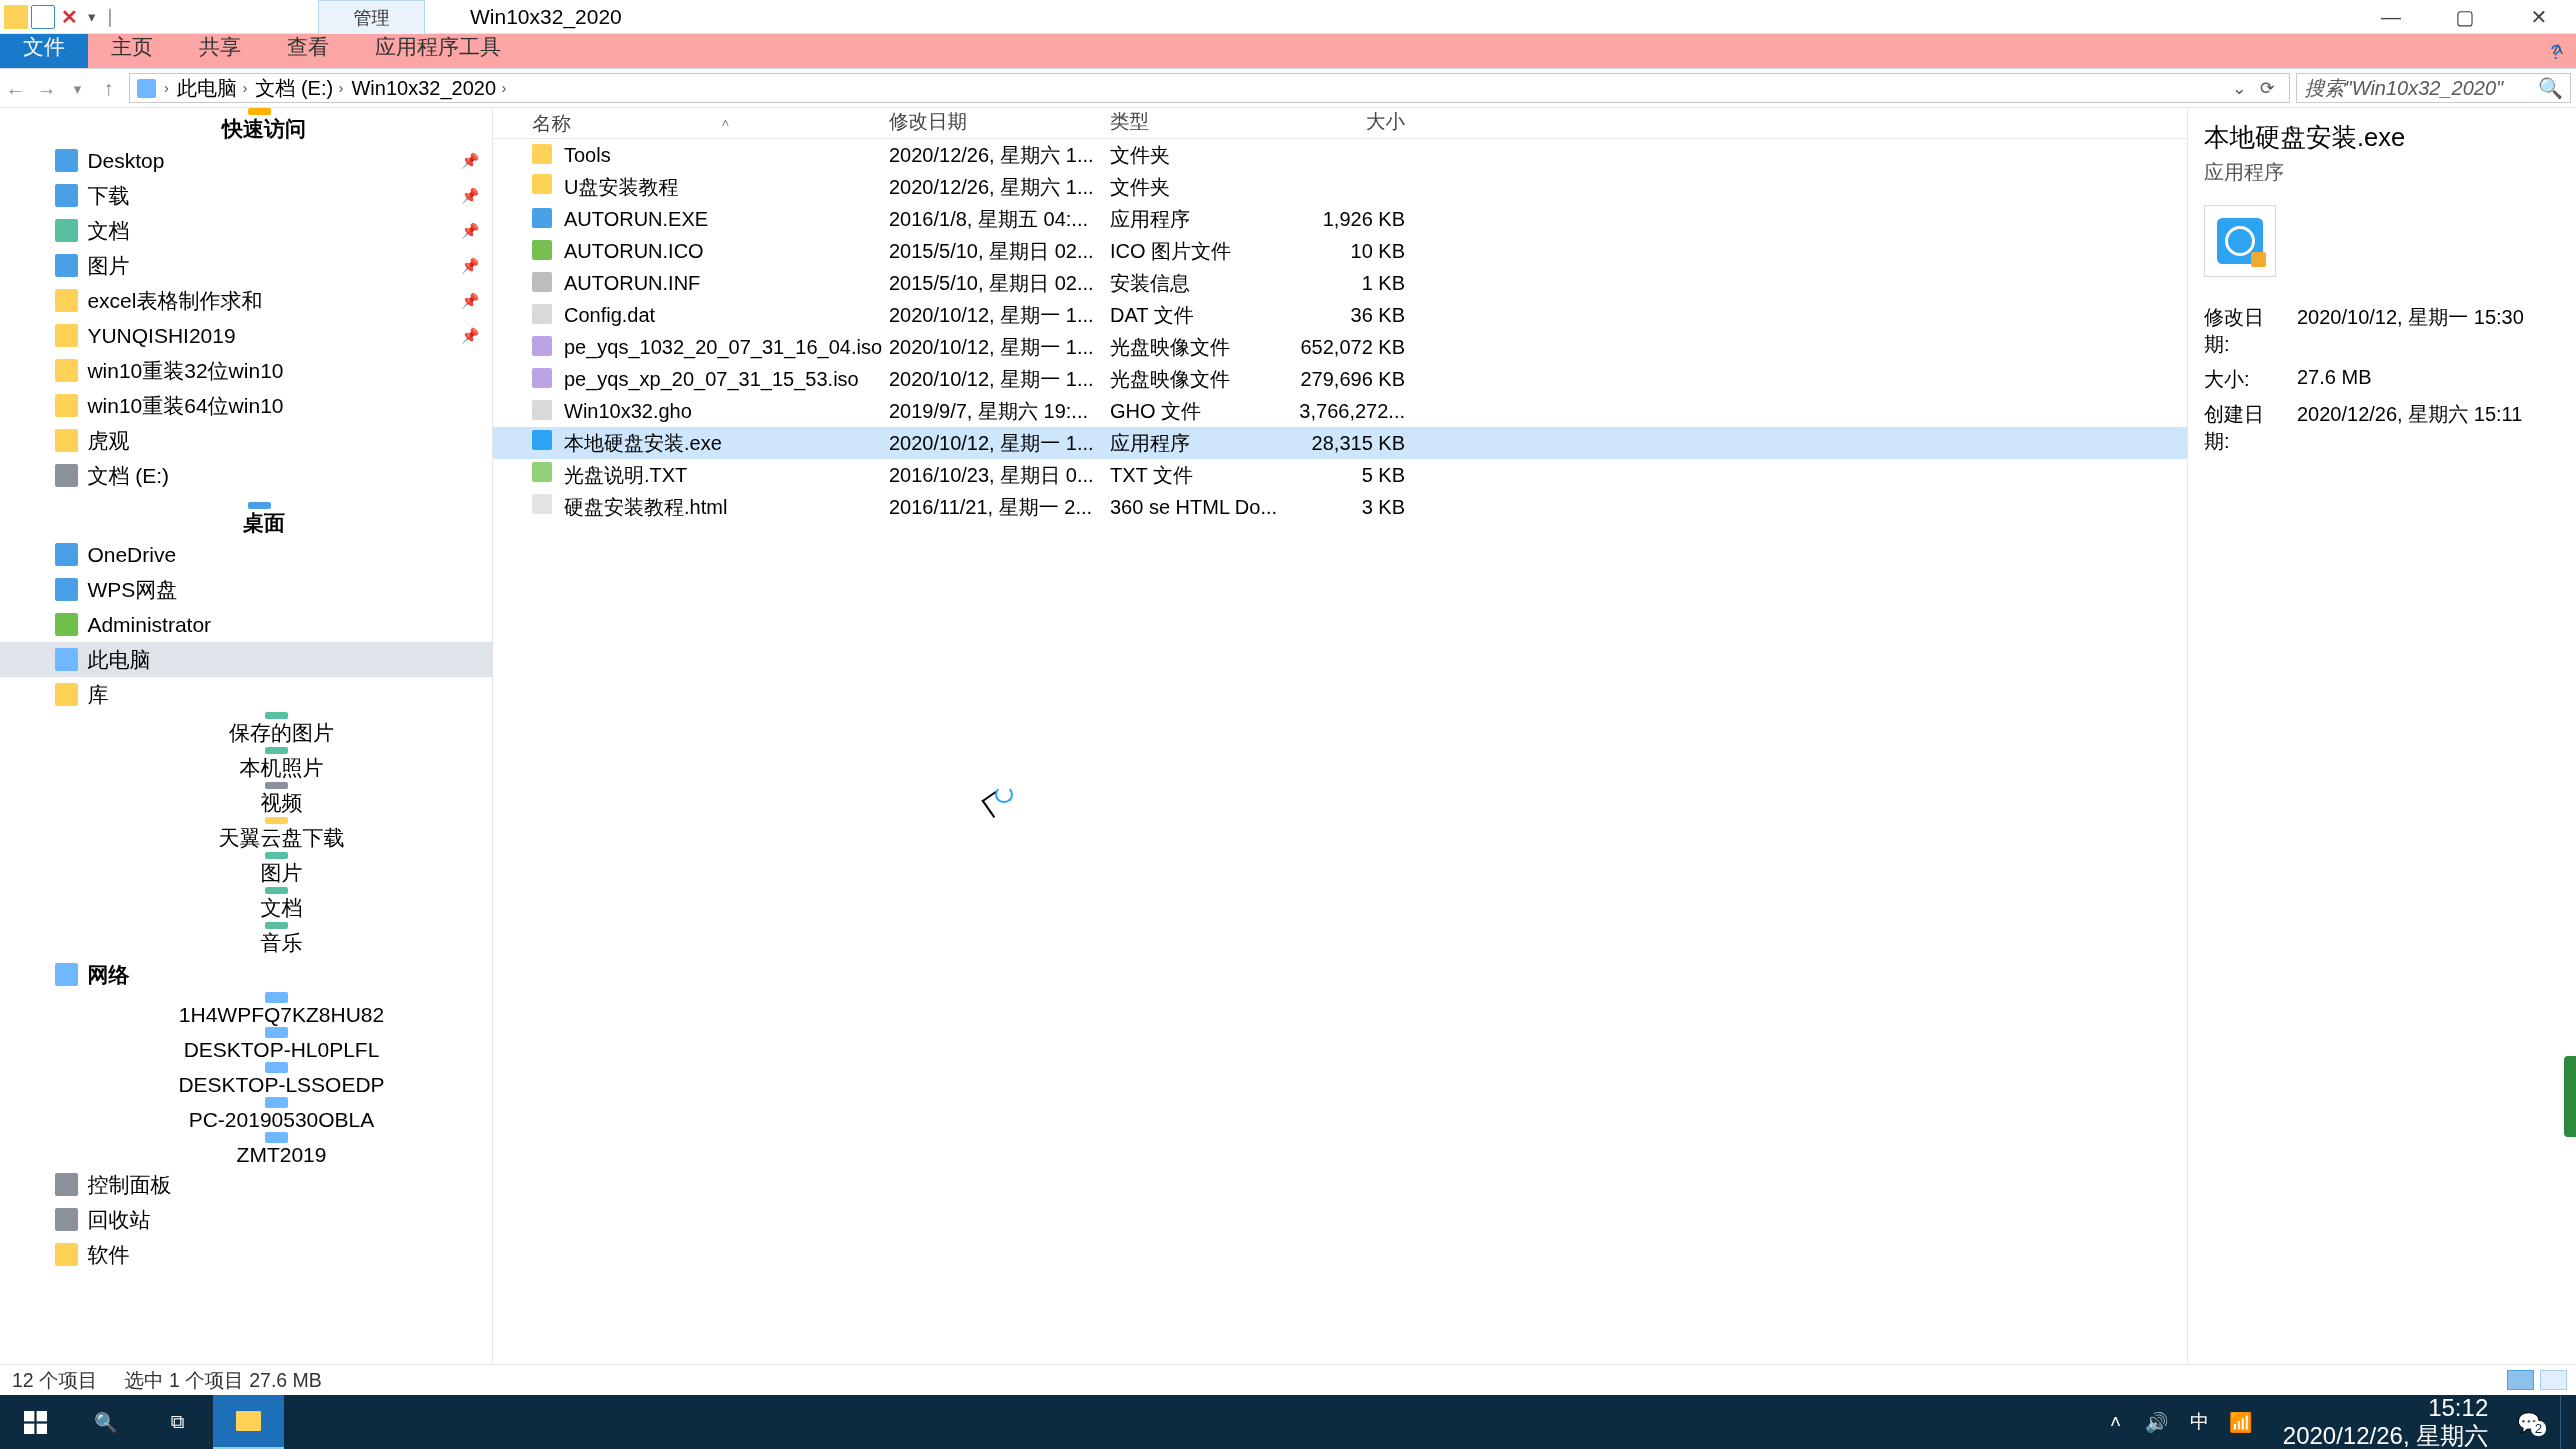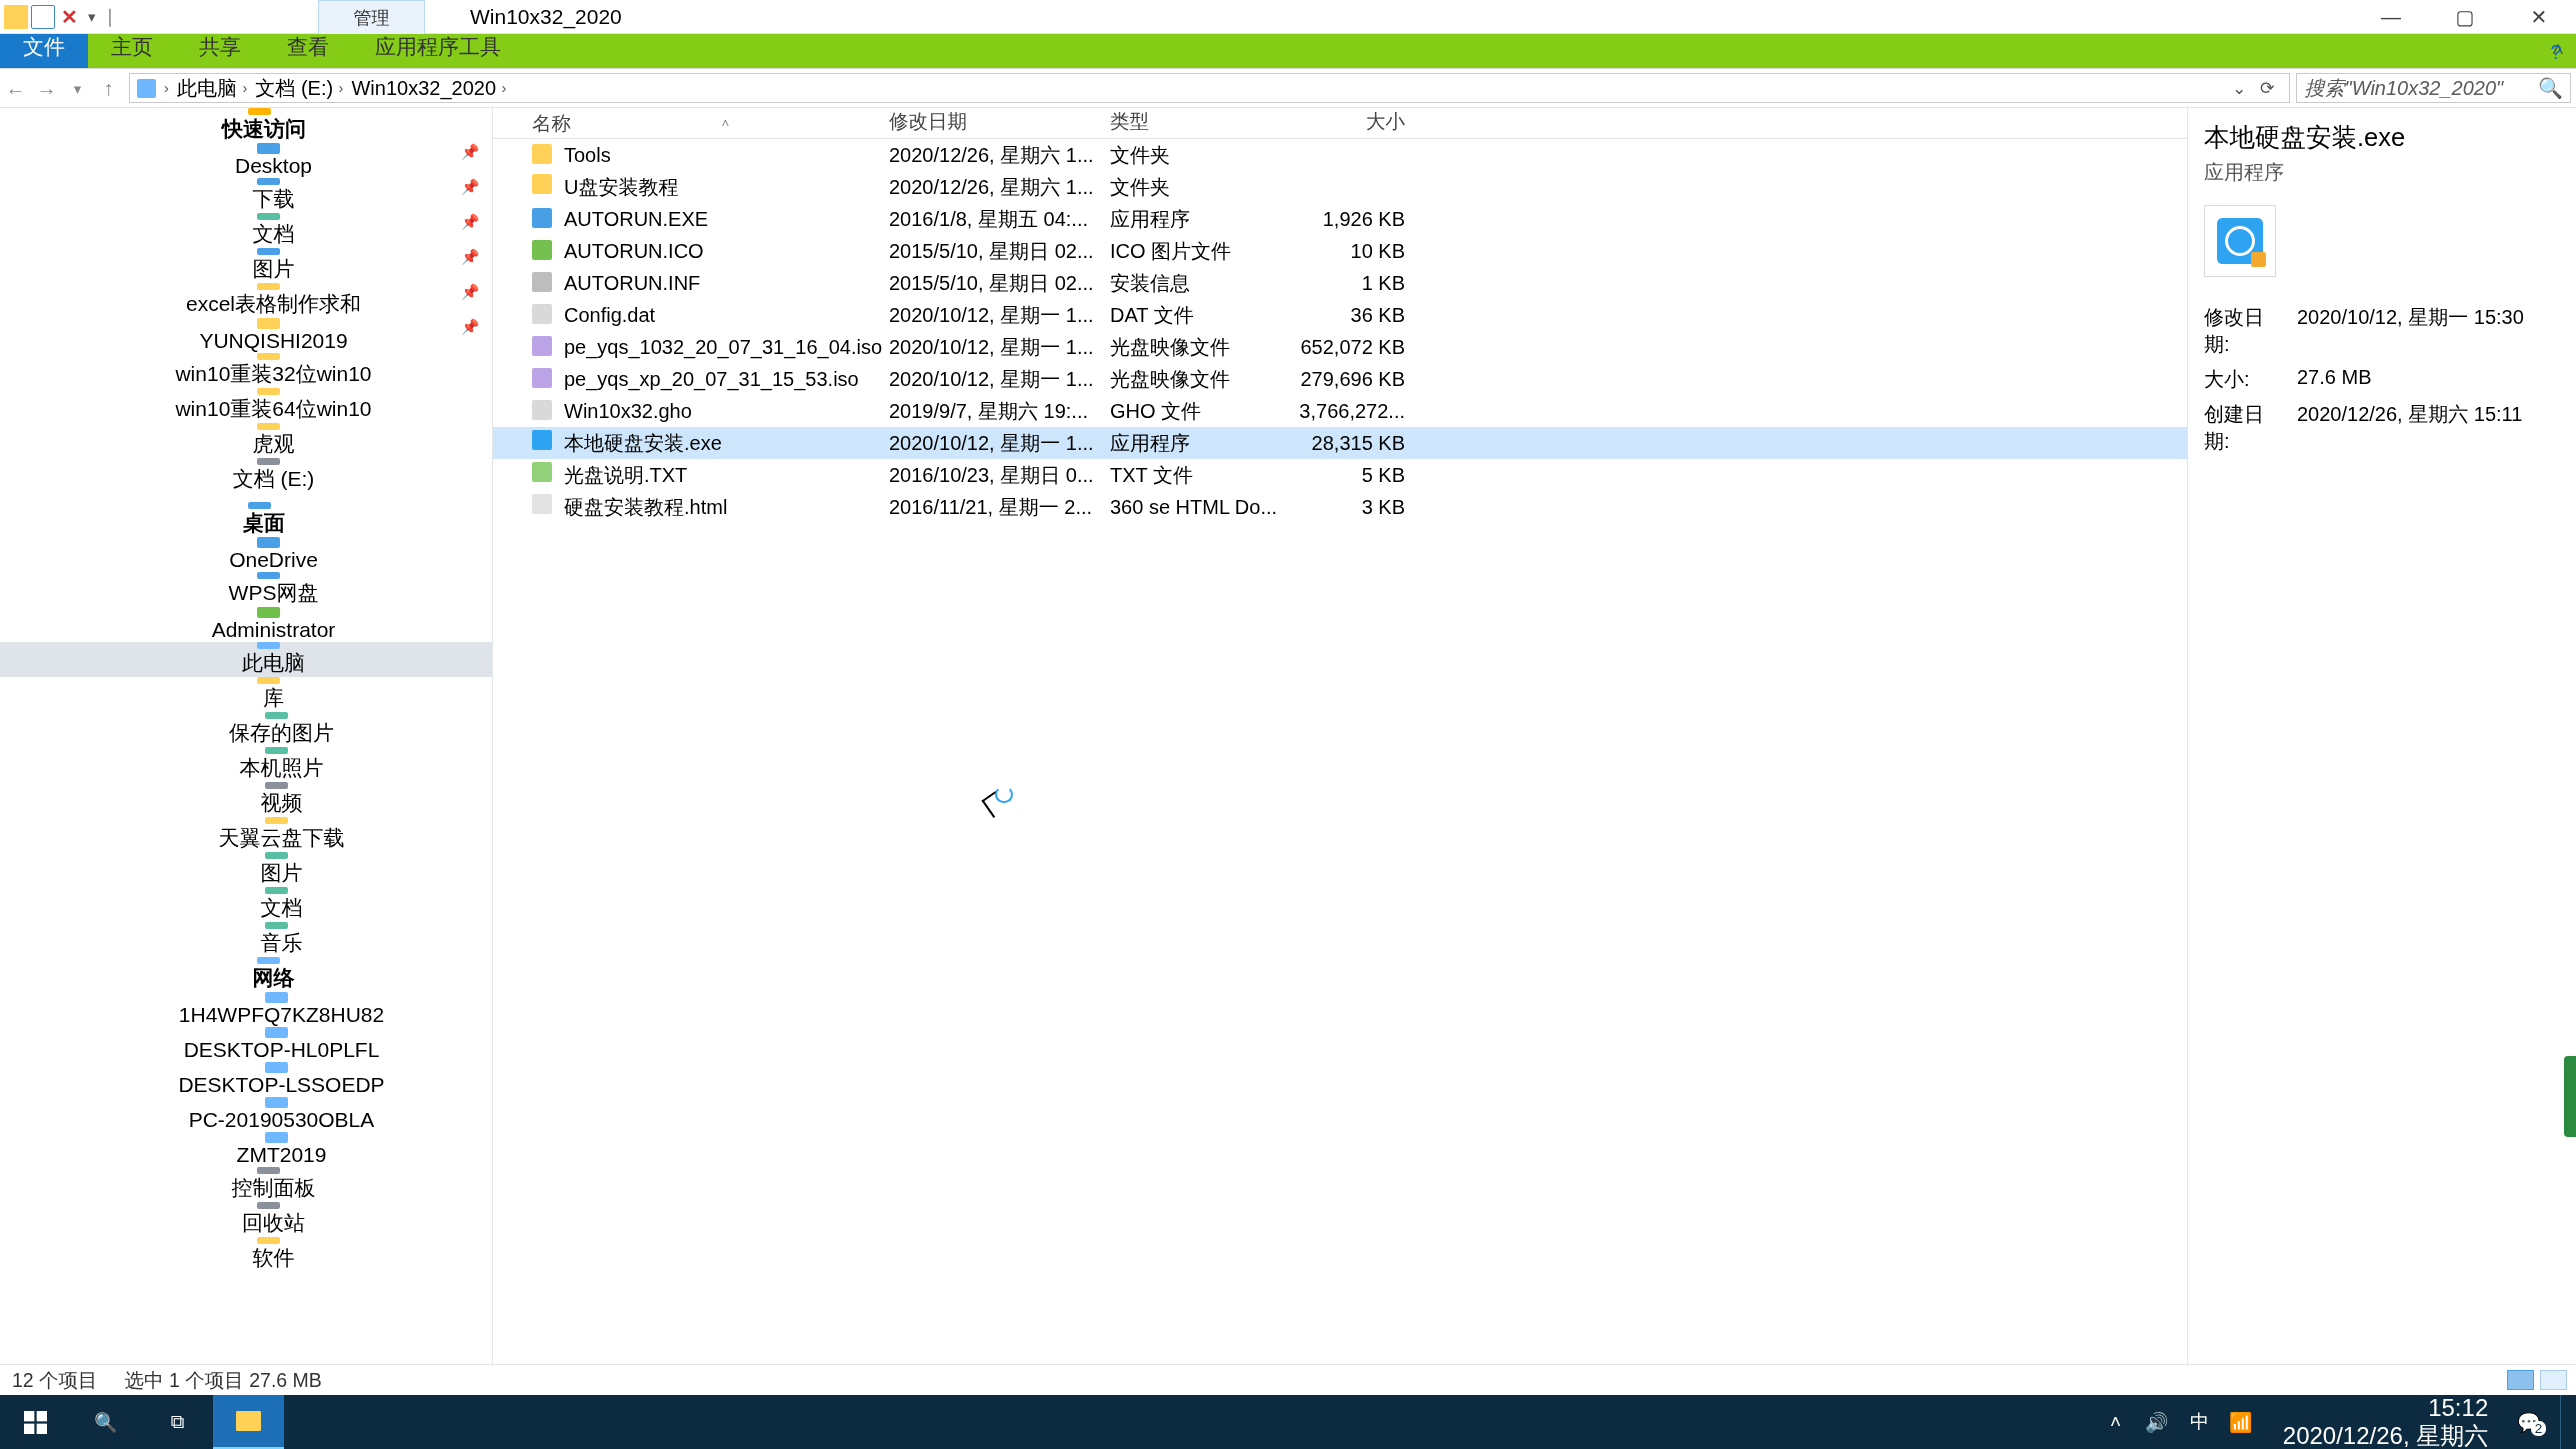--- a/index.html
+++ b/index.html
@@ -12,41 +12,41 @@
   .tb-ico.folder { background: #ffd257; border-radius: 1.3px 1.3px 0 0; }
   .tb-ico.save   { border: 1.3px solid #3a88c7; border-radius: 2px; position: relative; }
   .tb-ico.close  { color: #d13438; font-weight: 700; display:flex;align-items:center;justify-content:center;font-size:20px;}
   .tb-chev { font-size: 14.8px; color: #555; padding: 0 4px; }
   .tb-manage { position:absolute; left:318px; top:0; height:34px; width:107px; display:flex;align-items:center;justify-content:center; font-size:18px; color:#333; border:0.7px solid #b8d8f2; border-bottom:none; background:#eaf3fb; }
   .tb-title { position:absolute; left:470px; top:0; height:34px; display:flex;align-items:center; font-size:21px; }
   .tb-sys { position:absolute; right:0; top:0; display:flex; height:34px; }
   .tb-sys div { width:74px; display:flex; align-items:center; justify-content:center; font-size:20px; color:#444; }
   .tb-sys .help { width:40px; color:#0a6bcc; }
   
-  .ribbontabs { height:35px; display:flex; align-items:flex-end; background:#84cc16; border-bottom:1.3px solid #d9d9d9; }
+  .ribbontabs { height:35px; display:flex; align-items:flex-end; background:#fca5a5; border-bottom:1.3px solid #d9d9d9; }
   .rtab { padding:6.7px 23px; font-size:21px; color:#333; }
   .rtab.active { background:#1979ca; color:#fff; }
   .rtab.tools { margin-left:0; }
   
   .addrbar { height:39px; display:flex; align-items:center; background:#fff; border-bottom:0.7px solid #e5e5e5; }
   .nav-btn { width:31px; height:31px; display:flex; align-items:center; justify-content:center; color:#888; font-size:20px; }
   .addrbox { flex:1; height:29.5px; border:0.7px solid #c9c9c9; margin:0 5.4px 0 5.4px; display:flex; align-items:center; padding:0 6.7px; gap:8px; }
   .crumb { display:flex; align-items:center; gap:5.4px; font-size:20px; color:#000; }
   .crumb .sep { color:#555; font-size:14.8px; }
   .addr-icons { display:flex; align-items:center; gap:13.4px; color:#555; font-size:17.4px; padding-right:8px;}
   .searchbox { width:275px; height:29.5px; border:0.7px solid #c9c9c9; margin-right:5.4px; display:flex; align-items:center; padding:0 8px; color:#5a5a5a; font-size:20px; font-style:italic; position:relative;}
   .searchbox .mag { position:absolute; right:6.7px; font-style:normal; color:#555; }
   
   .mainrow { flex:1; display:flex; min-height:0; }
   
   .navpane { width:493px; border-right:0.7px solid #e5e5e5; overflow:hidden; position:relative; }
   .nav-item { height:35px; display:flex; align-items:center; font-size:21px; color:#000; padding-left:0; position:relative; }
   .nav-item.selected { background:#dfe4ea; }
   .nav-indent0 { padding-left:36px;flex-direction:column; }
-  .nav-indent1 { padding-left:55px;flex-direction:column; }
+  .nav-indent1 { padding-left:55px; }
   .nav-indent2 { padding-left:71px;flex-direction:column; }
   .nav-ico { width:23px; height:23px; margin-right:9.4px; display:inline-block; border-radius:2px; }
   .ico-blue   { background:#4aa0e6; }
   .ico-yellow { background:#ffd257; }
   .ico-teal   { background:#59bfa3; }
   .ico-gray   { background:#8a919b; }
   .ico-green  { background:#6fbf4b; }
   .ico-pc     { background:#6fb7ff; }
   .nav-item .pin { position:absolute; right:12px; color:#888; font-size:14.8px; }
   .nav-bold { font-weight:600; }

